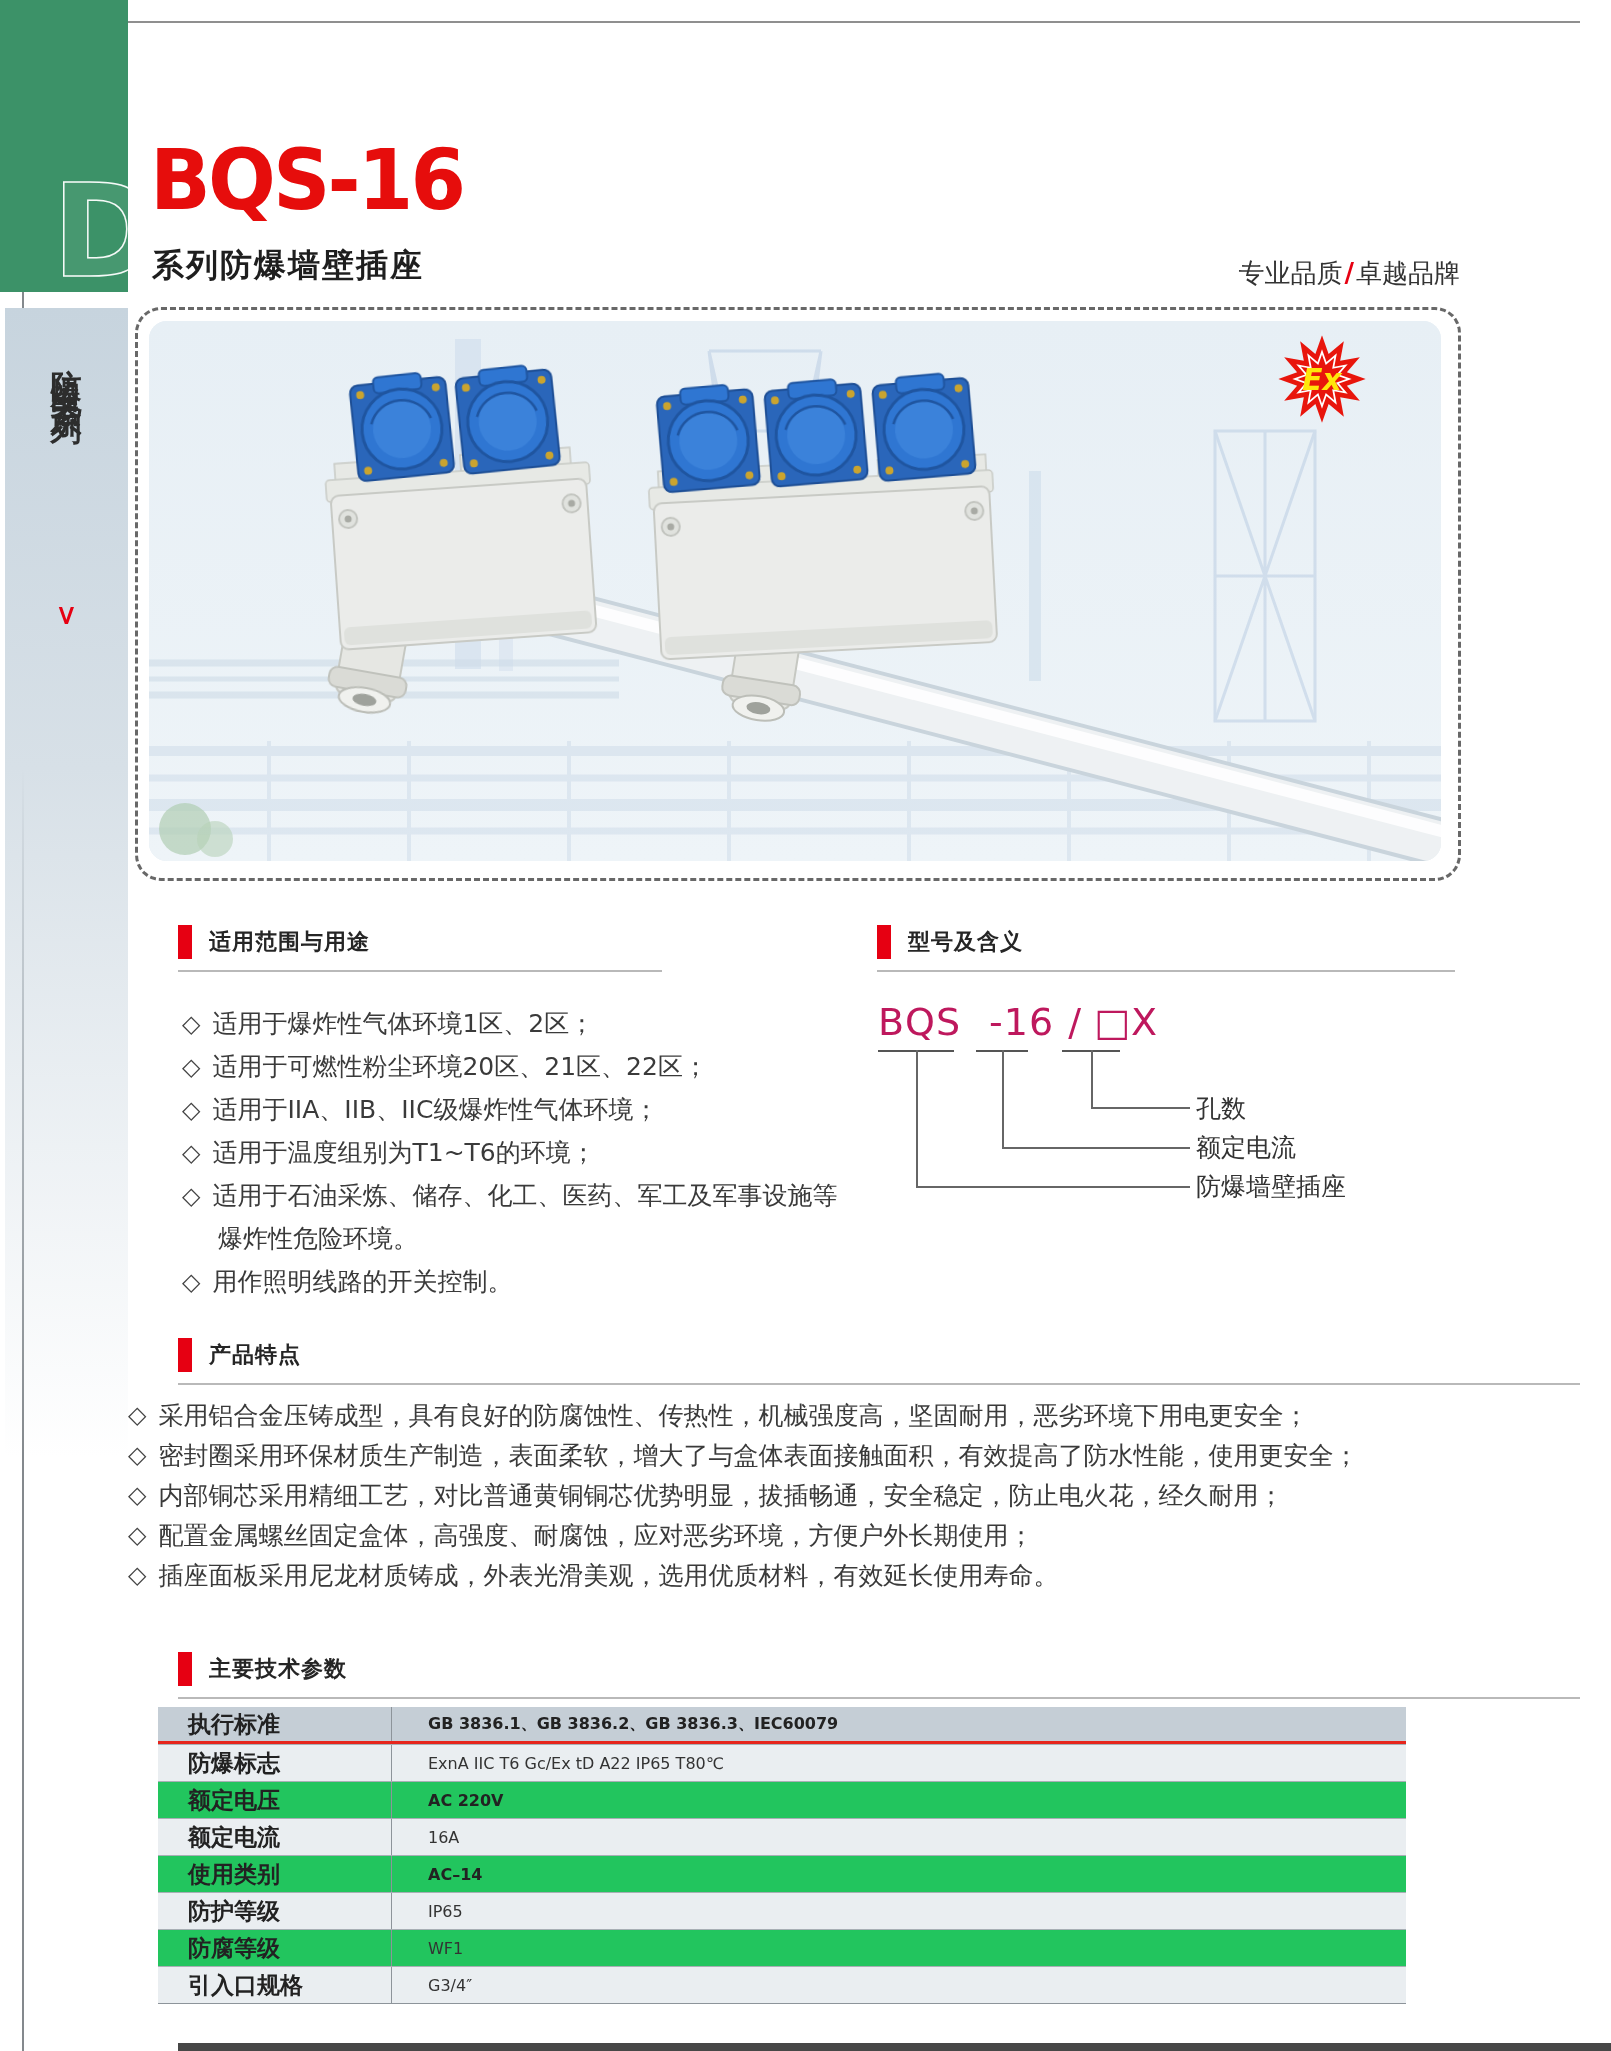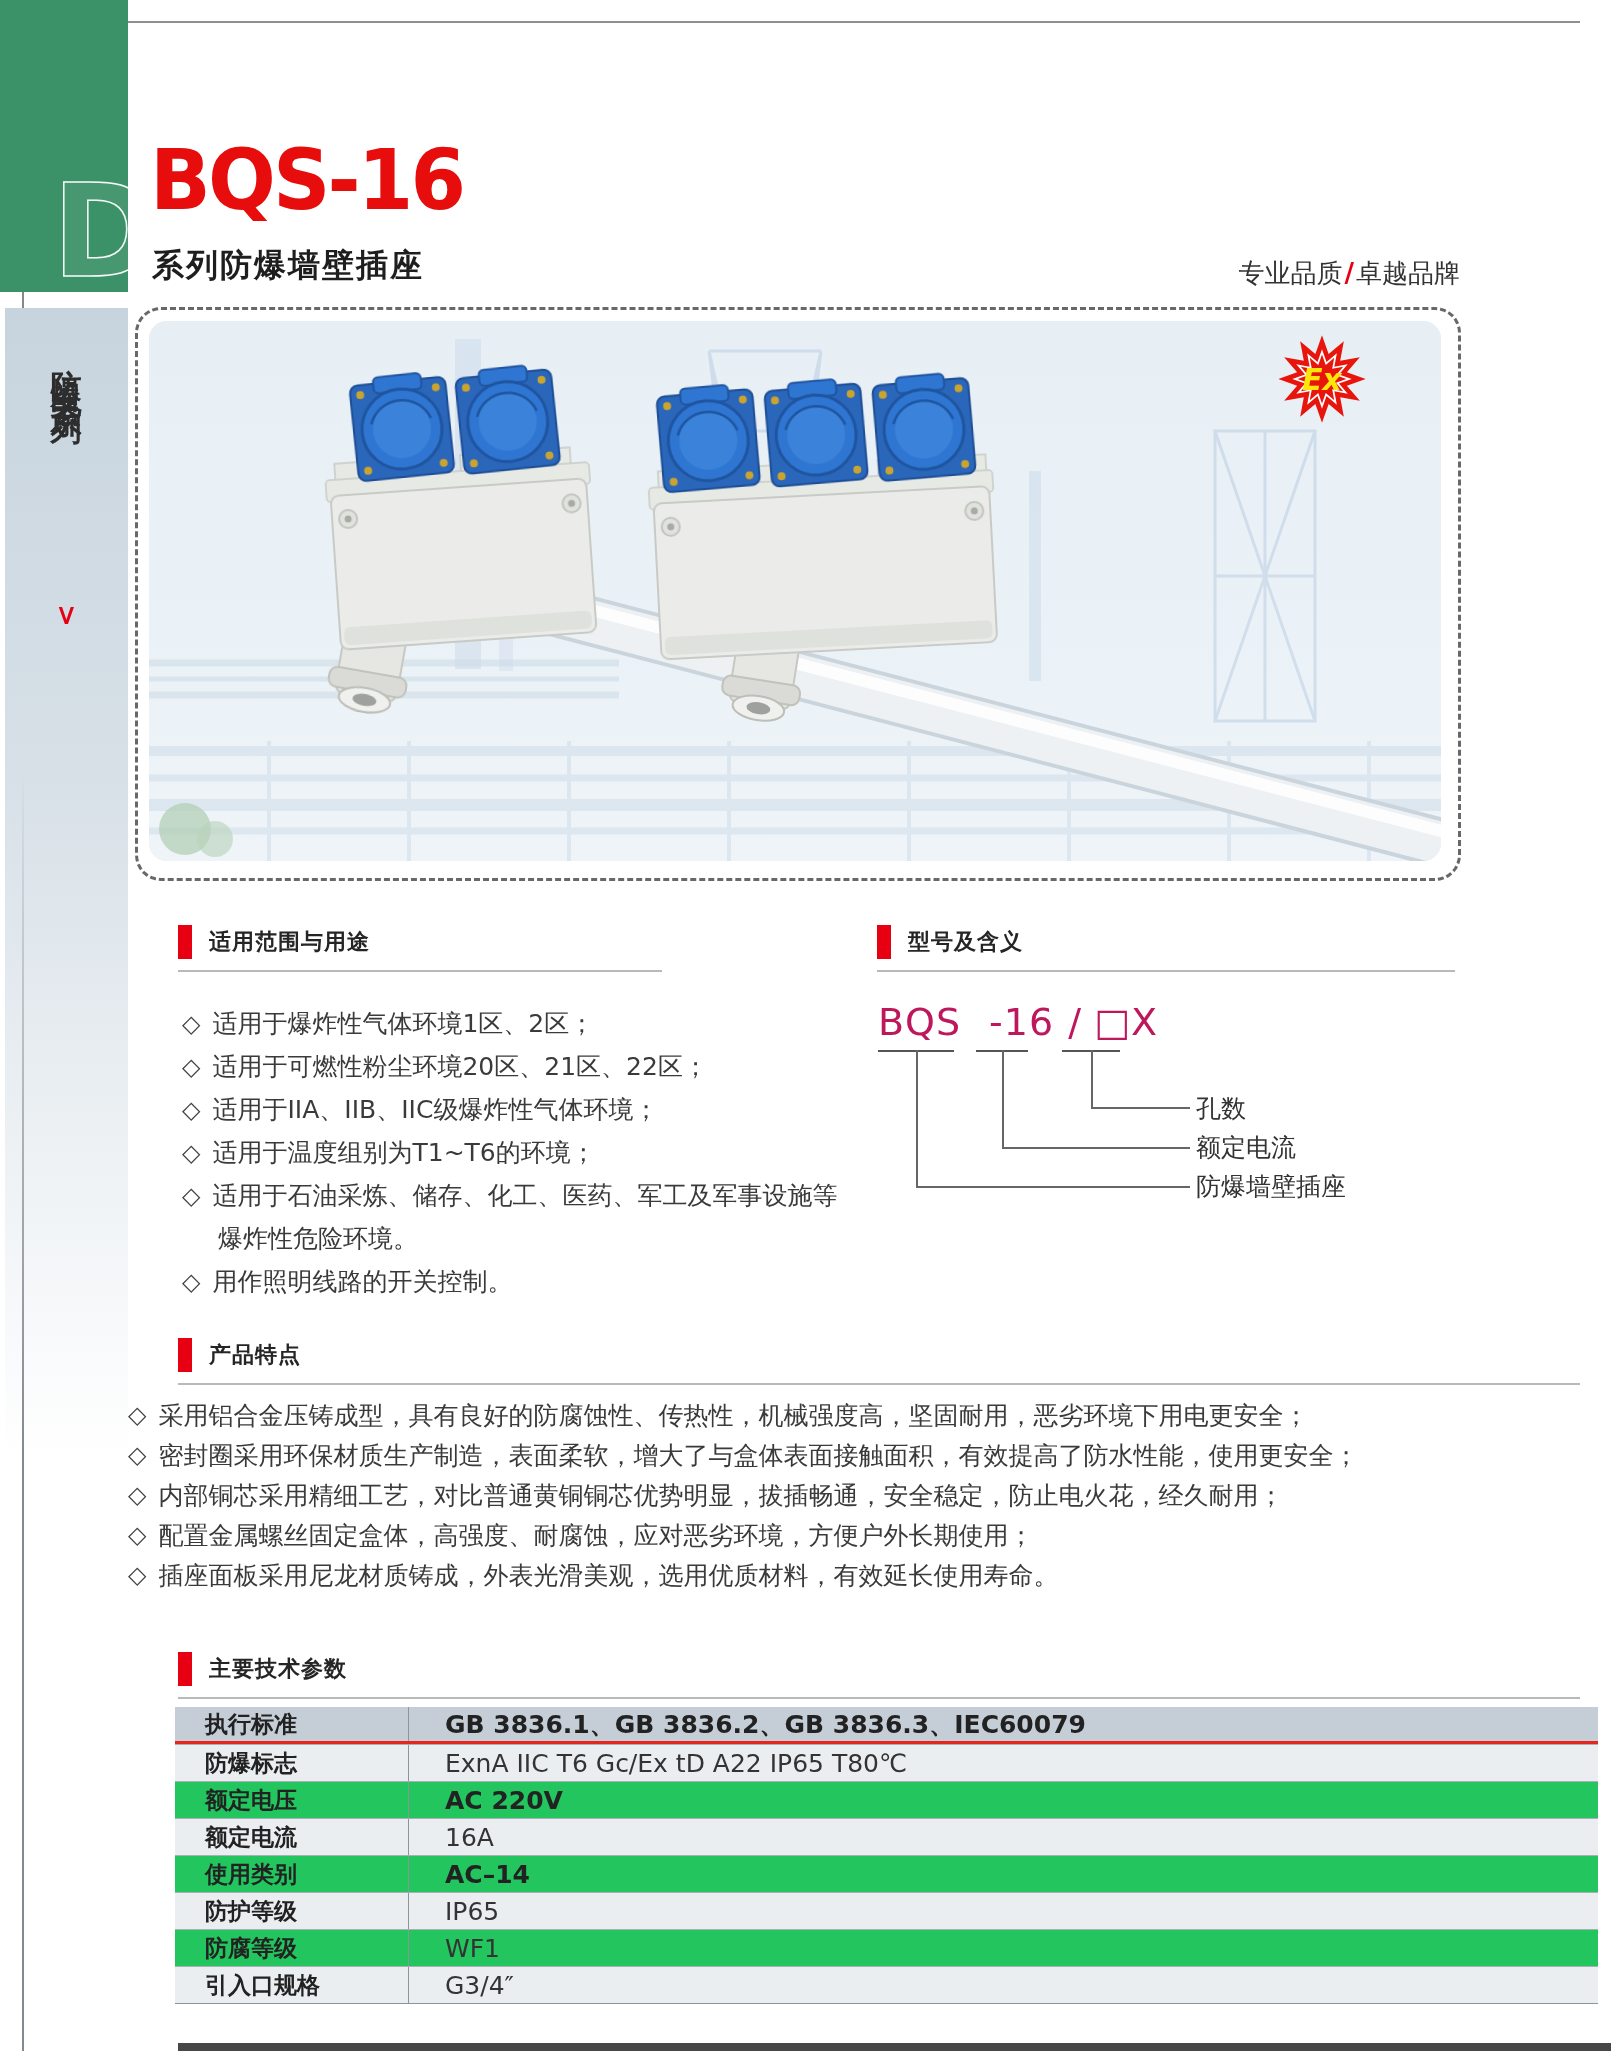--- a/index.html
+++ b/index.html
@@ -55,29 +55,29 @@
   .indent{padding-left:36px;}
 
   
   .model-code{left:878px;top:1000px;font-size:38px;color:#be185d;font-weight:500;display:flex;letter-spacing:1px;}
   .model-code .p2{margin-left:28px;} .model-code .p3{margin-left:14px;} .model-code .p4{margin-left:12px;}
   .useg{height:2px;background:#555;top:1050px;}
   .lshape{border-left:2px solid #666;border-bottom:2px solid #666;top:1050px;}
   .mlabel{left:1196px;font-size:25px;color:#333;}
 
   
-  .spec-table{left:175px;top:1707px;width:1423px;}
+  .spec-table{left:158px;top:1707px;width:1248px;}
   .spec-row{display:flex;align-items:center;height:36px;border-top:1px solid #a8afb5;}
   .spec-row:first-child{border-top:none;}
   .spec-row.hdr{background:#c5ced6;border-bottom:3px solid #e6251c;height:34px;}
   .spec-row.alt-a{background:#eaeef1;}
   .spec-row.alt-b{background:#22c55e;}
   .spec-label{width:203px;padding-left:30px;font-size:23px;font-weight:700;color:#222;
               border-right:1px solid #8d949a;align-self:stretch;display:flex;align-items:center;}
-  .spec-value{flex:1;padding-left:36px;font-size:25px;color:#333;}
+  .spec-value{flex:1;padding-left:36px;font-size:16px;color:#333;}
   .spec-value.b{font-weight:700;color:#222;}
   .spec-table .tbl-bottom{height:1px;background:#8d949a;}
 
   .bottom-bar{left:178px;top:2043px;width:1433px;height:8px;background:#474747;}
 </style>
 </head>
 <body>
 
 <div class="page">
 

